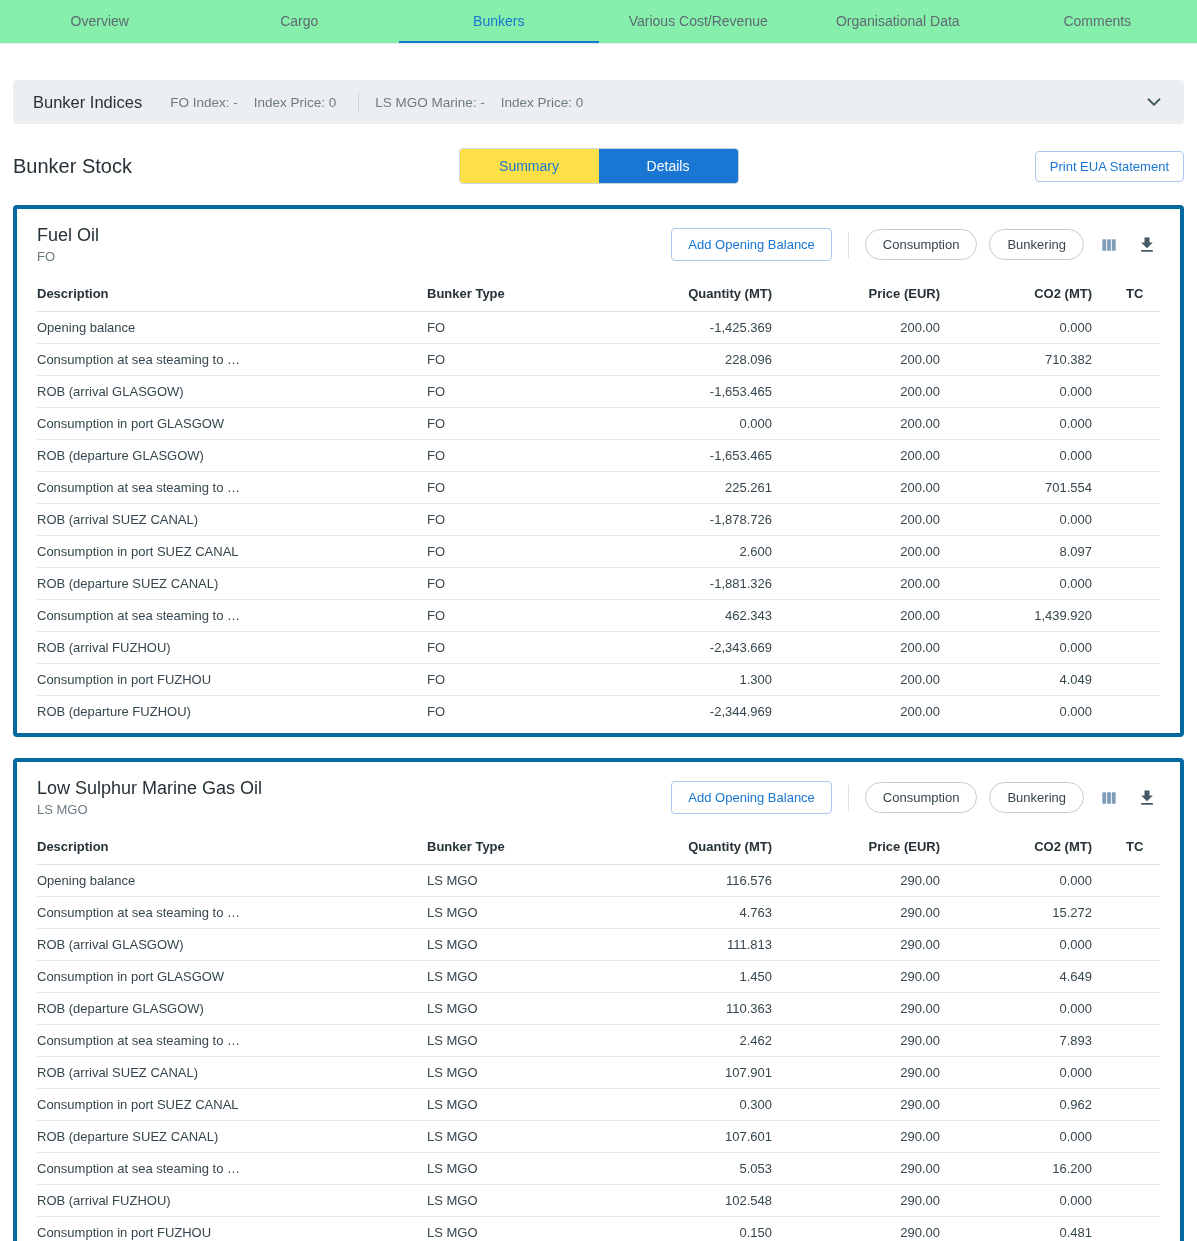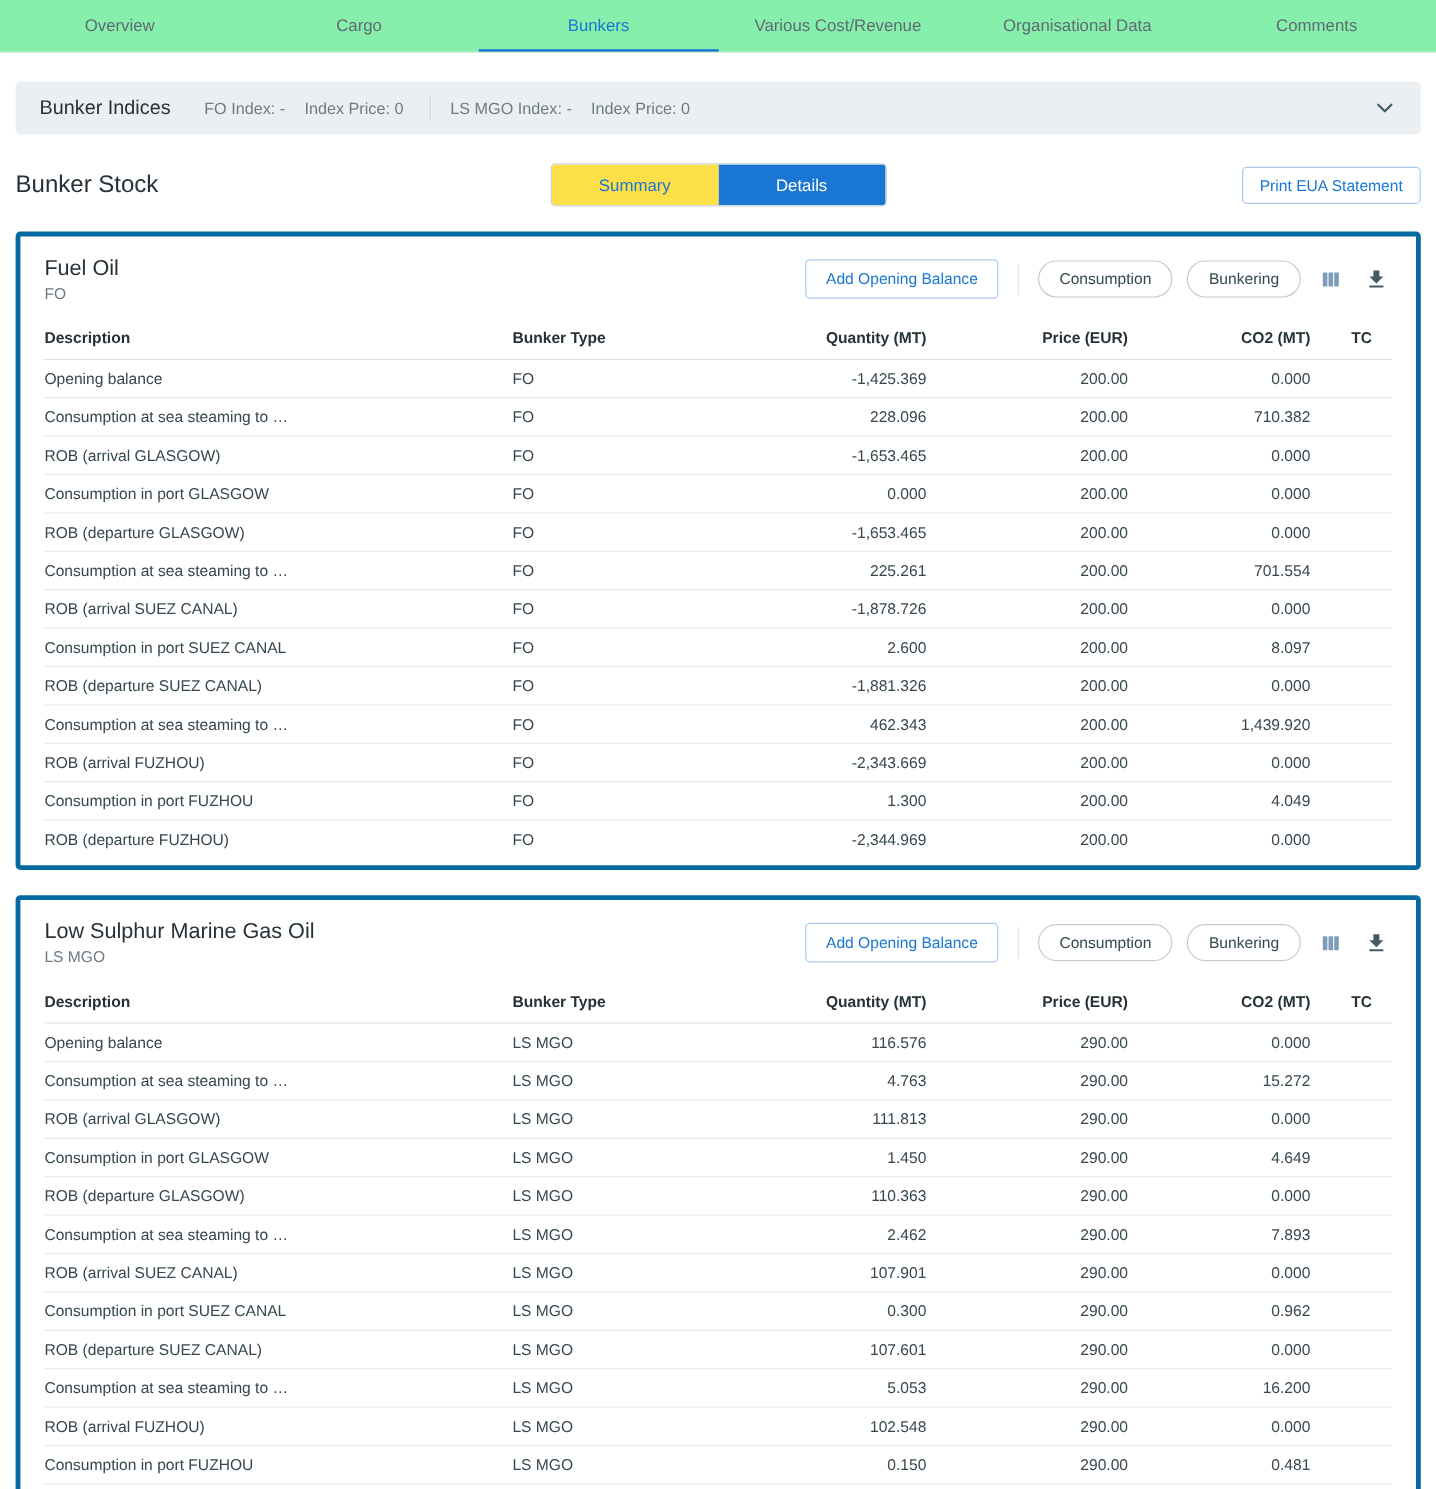--- a/index.html
+++ b/index.html
@@ -30,21 +30,21 @@
     cursor: pointer;
     border-bottom: 2px solid transparent;
   }
   .topnav .tab.active {
     color: #1976d2;
     border-bottom-color: #1976d2;
   }
 
   
   .indices-bar {
-    margin: 24px 13px 0 13px;
+    margin: 36px 13px 0 13px;
     height: 44px;
     background: #eceff1;
     border-radius: 4px;
     display: flex;
     align-items: center;
     padding: 0 18px 0 20px;
   }
   .indices-bar .bar-title {
     font-size: 16.5px;
     color: #263238;
@@ -228,21 +228,21 @@
   <div class="tab">Various Cost/Revenue</div>
   <div class="tab">Organisational Data</div>
   <div class="tab">Comments</div>
 </div>
 
 <div class="indices-bar">
   <span class="bar-title">Bunker Indices</span>
   <span class="idx-label">FO Index: -</span>
   <span class="idx-label">Index Price: 0</span>
   <span class="v-divider"></span>
-  <span class="idx-label">LS MGO Index: -</span>
+  <span class="idx-label">LS MGO Marine: -</span>
   <span class="idx-label">Index Price: 0</span>
   <span class="chevron">
     <svg width="22" height="22" viewBox="0 0 24 24" fill="none" stroke="currentColor" stroke-width="2" stroke-linecap="round" stroke-linejoin="round">
         <path d="M6 9l6 6 6-6"></path>
       </svg>
   </span>
 </div>
 
 <div class="stock-header">
   <div class="stock-title">Bunker Stock</div>

